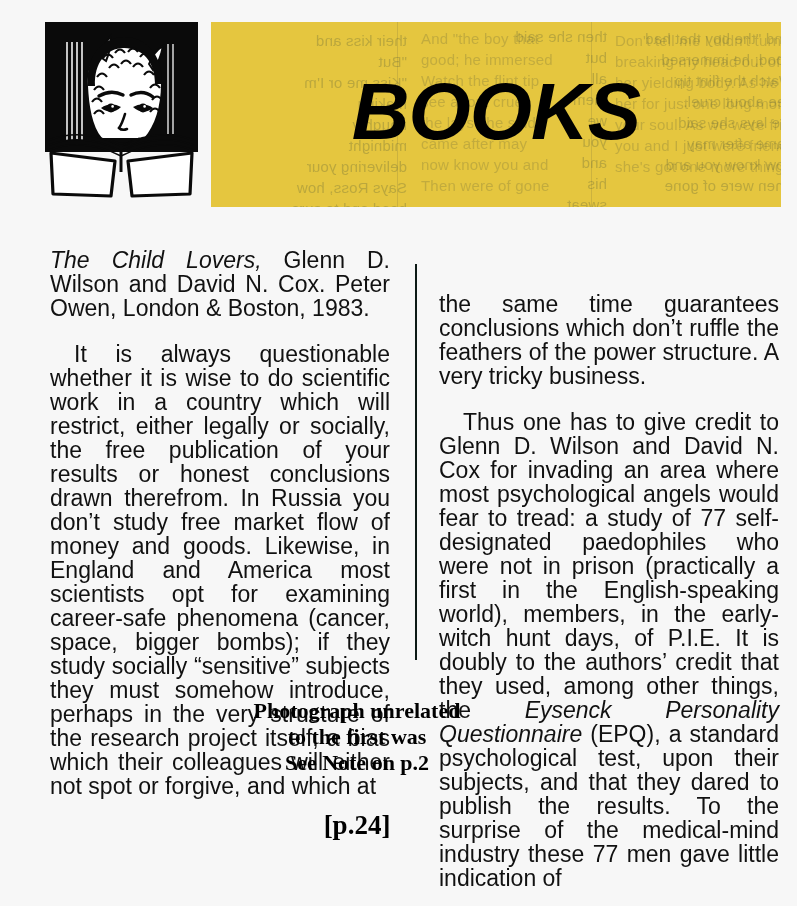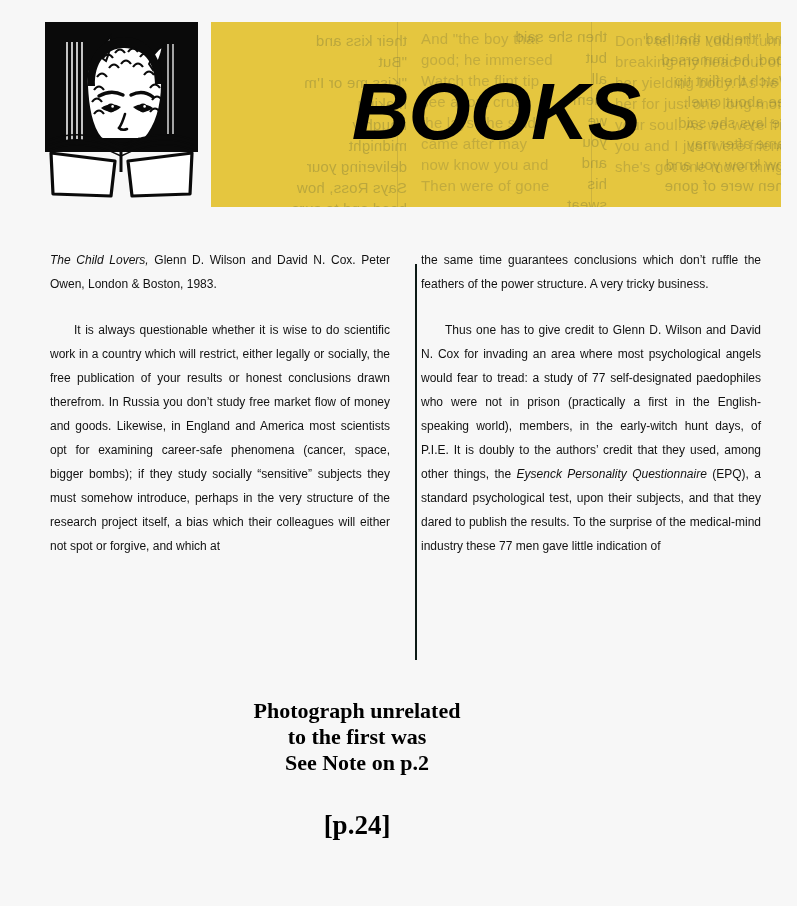--- a/index.html
+++ b/index.html
@@ -96,28 +96,28 @@
     position: absolute;
     left: 0;
     top: 248px;
     width: 797px;
     height: 415px;
   }
   .column {
     position: absolute;
     top: 0;
     width: 340px;
-    font-size: 12px;
+    font-size: 23px;
     line-height: 24px;
     color: #111;
     text-align: justify;
     font-family: "Liberation Sans", sans-serif;
   }
   #column-left  { left: 50px; }
-  #column-right { left: 421px; }
+  #column-right { left: 439px; margin-top: 44px; }
 
   .column p { margin: 0; }
   .column p.indented { text-indent: 24px; margin-top: 22px; }
   .column .cite-title { font-style: italic; }
   .column em { font-style: italic; }
 
   #column-rule {
     position: absolute;
     left: 415px;
     top: 16px;

